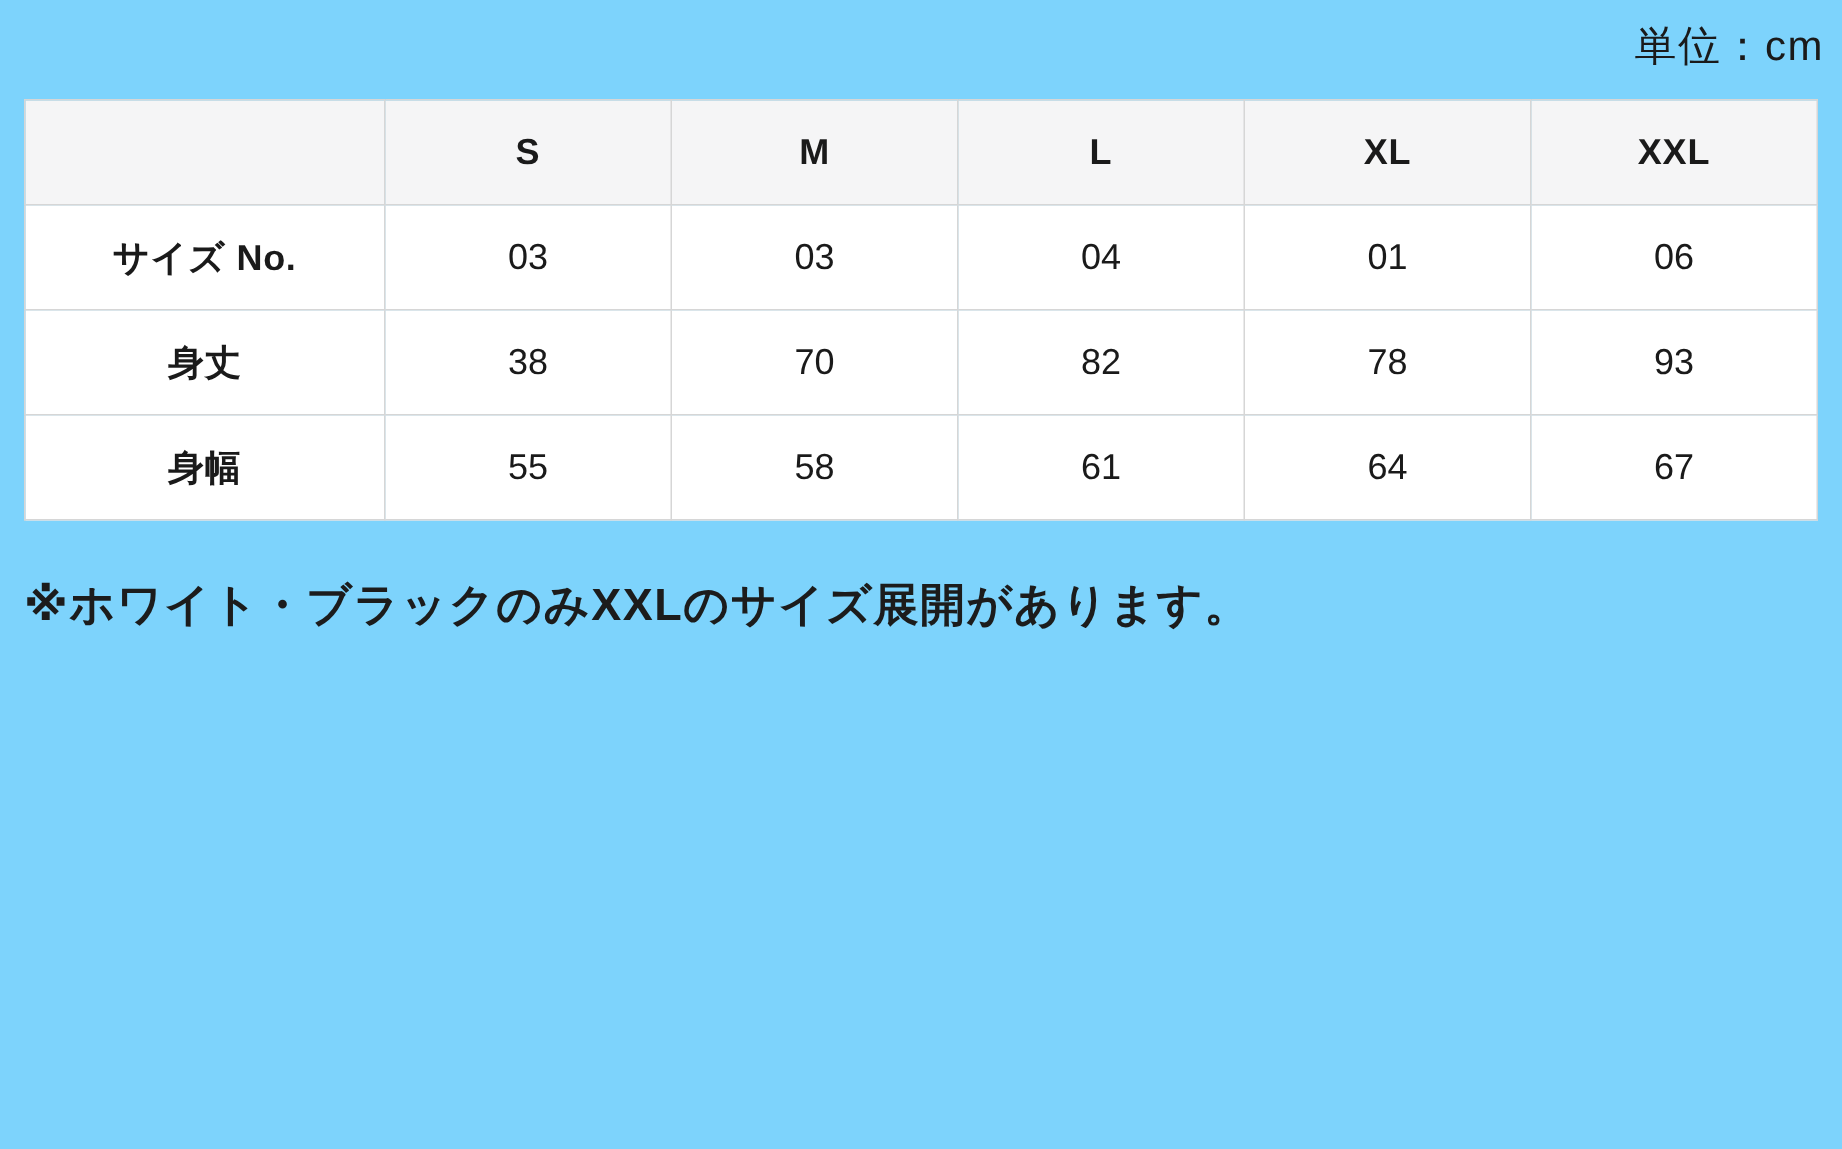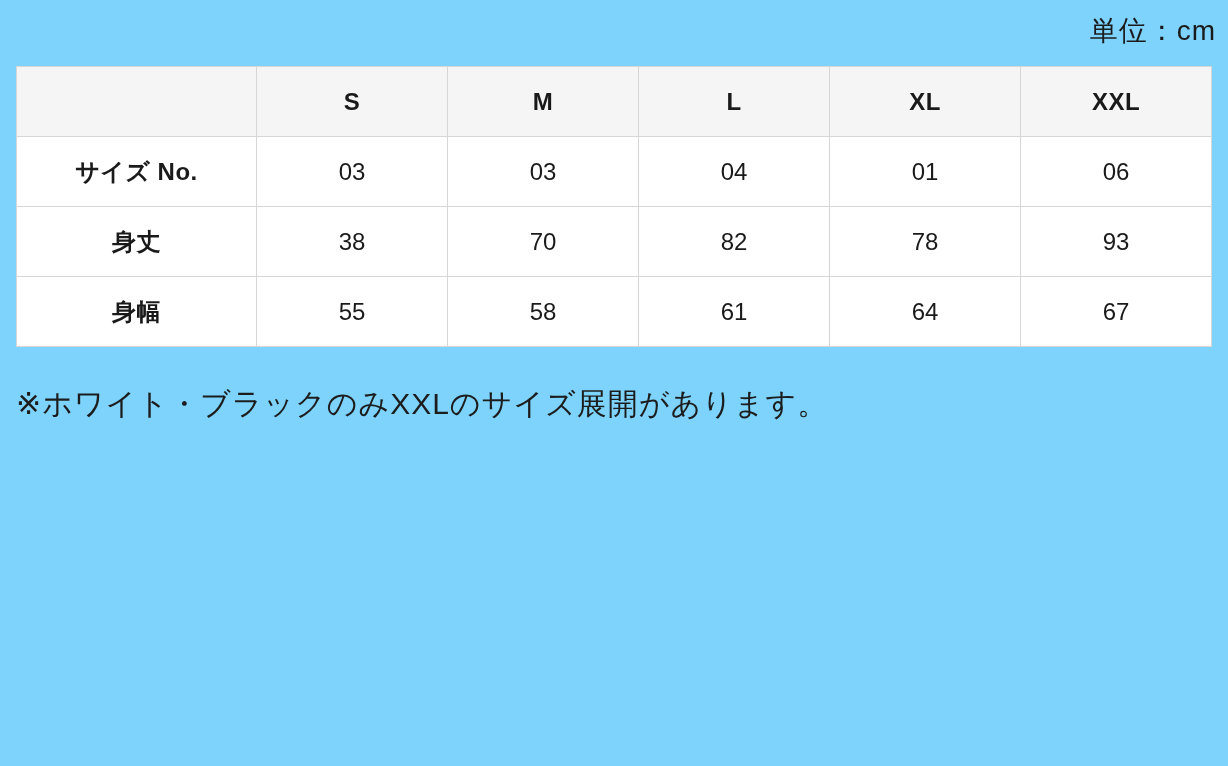--- a/index.html
+++ b/index.html
@@ -53,21 +53,21 @@
     letter-spacing: 0.5px;
   }
   table.size-chart tbody td {
     font-weight: 400;
   }
   col.label-col { width: 240px; }
   col.size-col  { width: 191px; }
   .footnotes {
     margin-top: 28px;
     font-size: 30px;
-    font-weight: 400;
+    font-weight: 700;
     letter-spacing: 1px;
     line-height: 58px;
     color: #1c1c1c;
     width: 1196px;
   }
   .footnote {
     margin: 0;
     padding-left: 31px;
     text-indent: -31px;
   }

